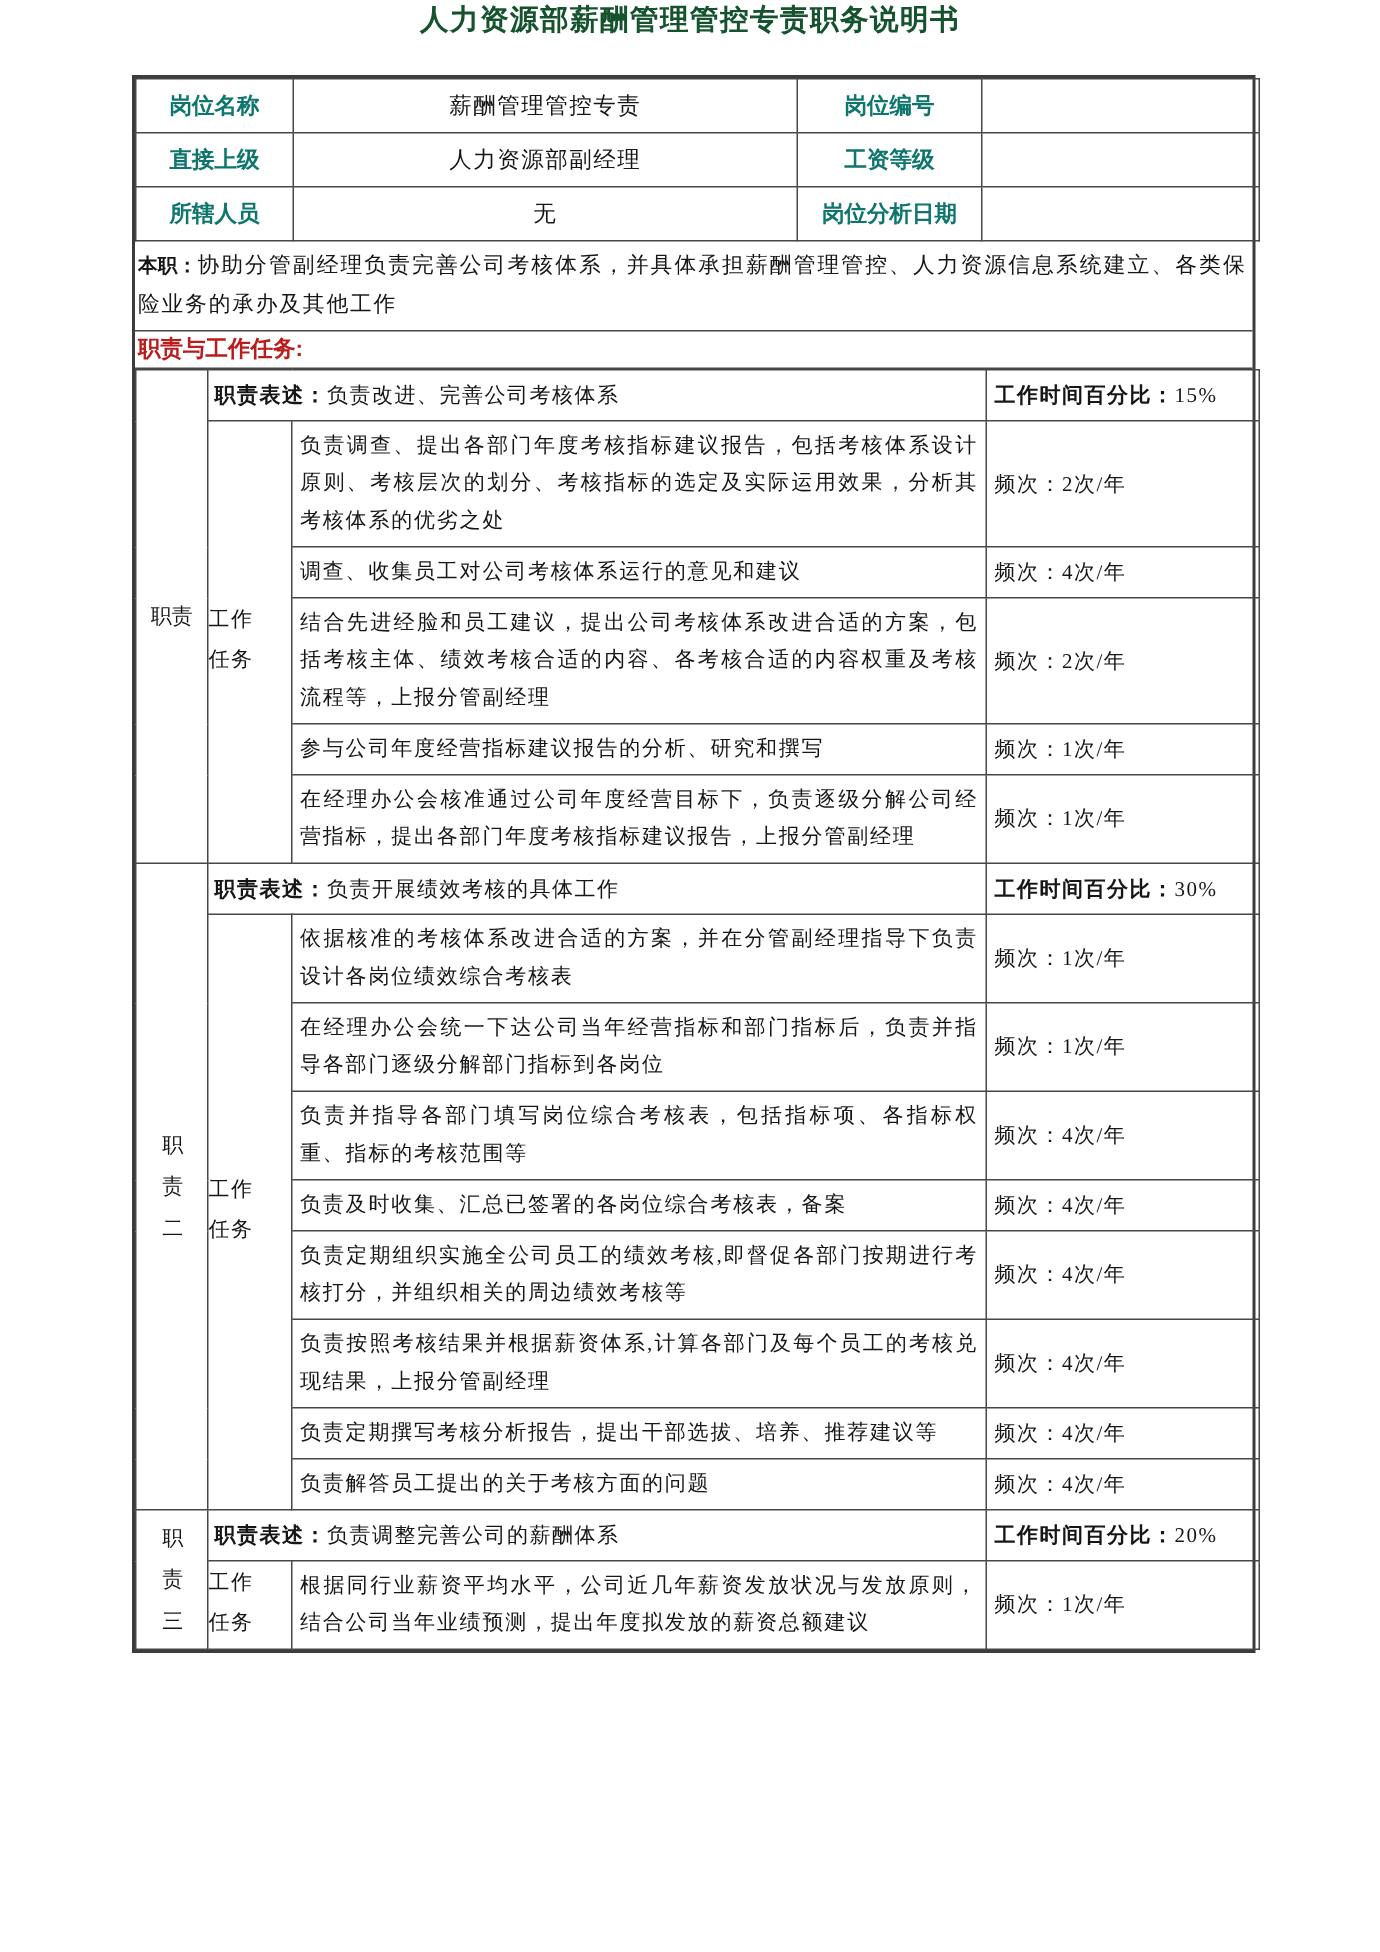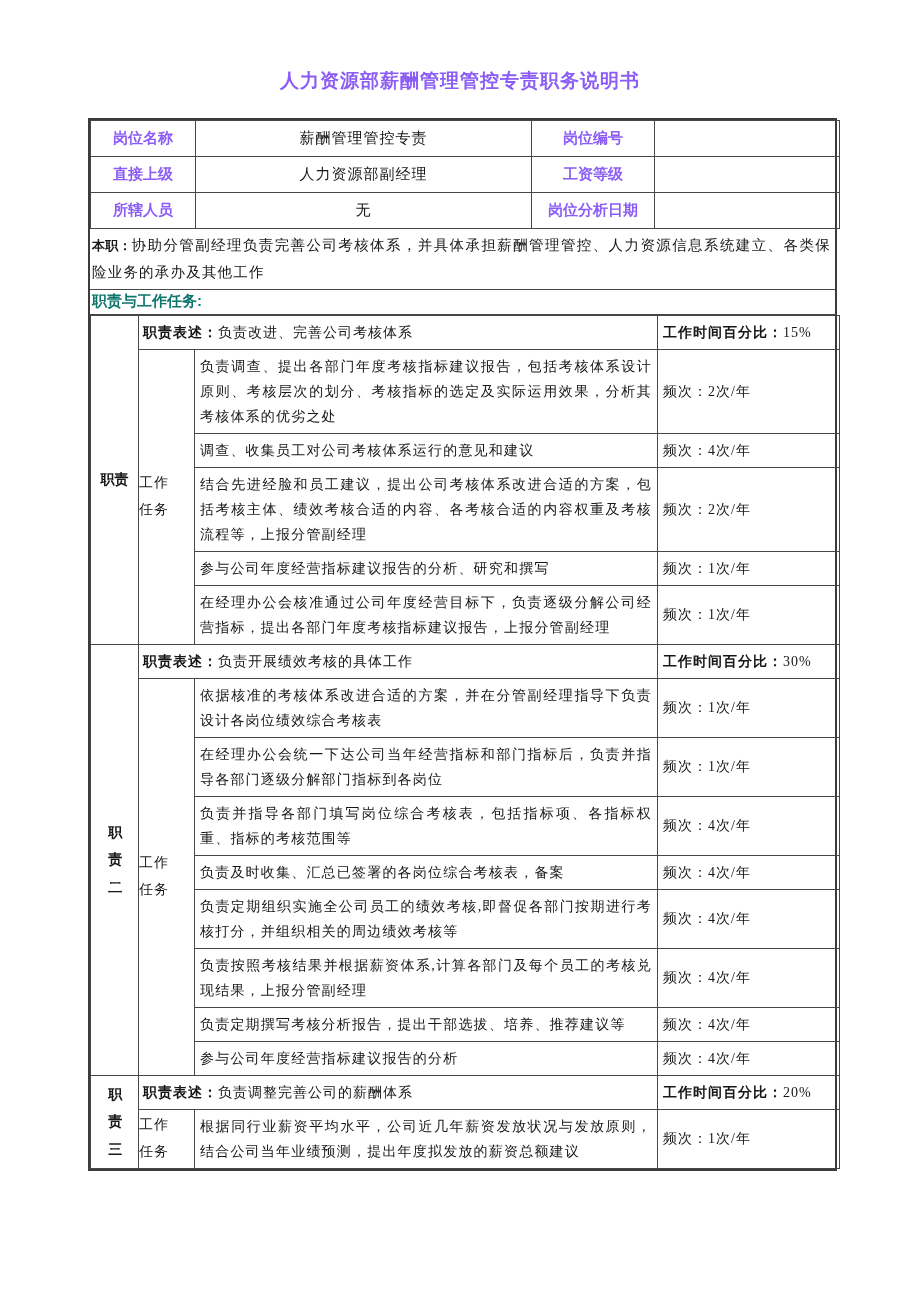--- a/index.html
+++ b/index.html
@@ -5,46 +5,45 @@
   * { box-sizing: border-box; margin: 0; padding: 0; }
   html, body { background: #ffffff; }
   body {
     width: 920px;
     height: 1301px;
     font-family: "DejaVu Serif", serif;
     color: #161616;
     position: relative;
   }
   .page-title {
-    padding-top: 68px;
     text-align: center;
     font-size: 19px;
     font-weight: 700;
     letter-spacing: 1px;
-    color: #8b5cf6;
+    color: #14532d;
     font-family: "DejaVu Serif", serif;
   }
   .frame {
     width: 749px;
     margin: 24px 83px 0 88px;
     border: 2px solid #3c3c3c;
   }
   table {
     width: 100%;
     border-collapse: collapse;
     table-layout: fixed;
   }
   td { border: 1px solid #474747; vertical-align: middle; font-family: Liberation Serif, serif; }
 
   
   .info td { height: 36px; text-align: center; font-size: 15px; }
   .info .lbl {
     font-family: Liberation Sans, sans-serif;
     font-weight: 600;
-    color: #8b5cf6;
+    color: #0f766e;
   }
   .info .val { letter-spacing: 1px; }
 
   
   .bozhi {
     border-bottom: 1px solid #474747;
     padding: 3px 4px 4px 2px;
     font-size: 14.5px;
     line-height: 26px;
     text-align: justify;
@@ -55,29 +54,29 @@
     font-size: 13px;
     letter-spacing: 0;
   }
   .bozhi .bozhi-text { letter-spacing: 1.2px; }
   .section-heading {
     border-bottom: 1px solid #474747;
     padding: 2px 2px 3px 2px;
     font-family: "Liberation Sans", sans-serif;
     font-weight: 700;
     font-size: 15px;
-    color: #0f766e;
+    color: #b91c1c;
   }
 
   
   .duties td { font-size: 14px; }
   .duty-name {
     text-align: center;
     font-family: "Liberation Sans", sans-serif;
-    font-weight: 700;
+    font-weight: 400;
     font-size: 15px;
     margin-top: 33px;
   }
   .duty-name .vert {
     display: inline-block;
     width: 1.1em;
     word-break: break-all;
     line-height: 1.95;
     text-align: right;
   }
@@ -225,21 +224,21 @@
       </tr>
       <tr>
         <td class="task-cell">负责按照考核结果并根据薪资体系,计算各部门及每个员工的考核兑现结果，上报分管副经理</td>
         <td class="freq-cell"><span>频次：</span><span>4次/年</span></td>
       </tr>
       <tr>
         <td class="task-cell">负责定期撰写考核分析报告，提出干部选拔、培养、推荐建议等</td>
         <td class="freq-cell"><span>频次：</span><span>4次/年</span></td>
       </tr>
       <tr>
-        <td class="task-cell">参与公司年度经营指标建议报告的分析</td>
+        <td class="task-cell">负责解答员工提出的关于考核方面的问题</td>
         <td class="freq-cell"><span>频次：</span><span>4次/年</span></td>
       </tr>
 
       <tr>
         <td class="duty-name" rowspan="2"><span class="vert">职责三</span></td>
         <td class="desc-cell" colspan="2">
           <span class="desc-label">职责表述：</span><span>负责调整完善公司的薪酬体系</span>
         </td>
         <td class="pct-cell">
           <span class="pct-label">工作时间百分比：</span><span>20%</span>

